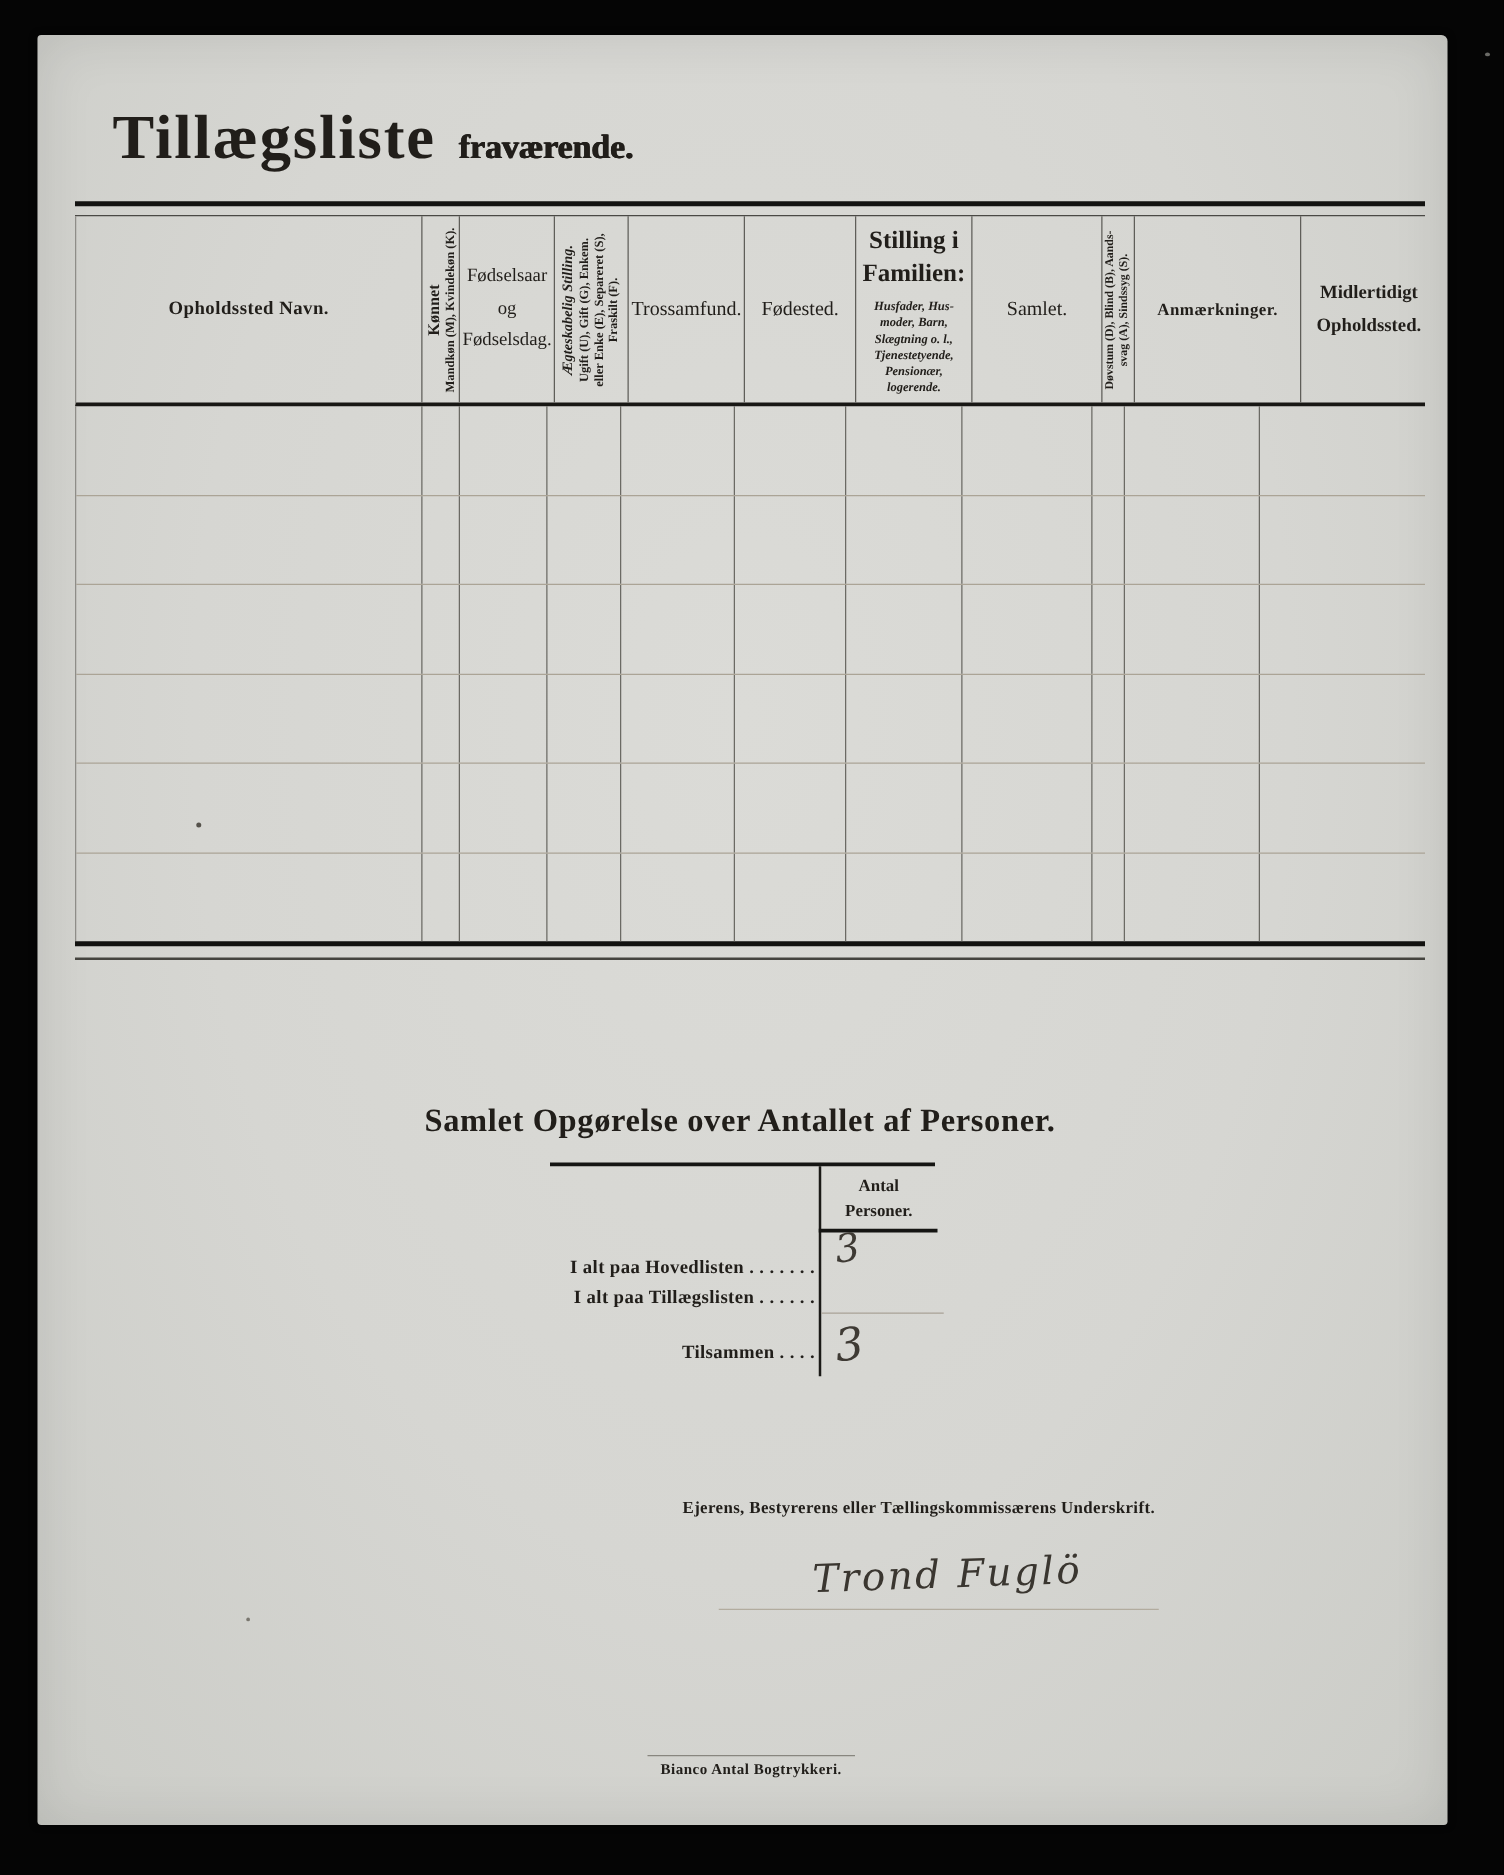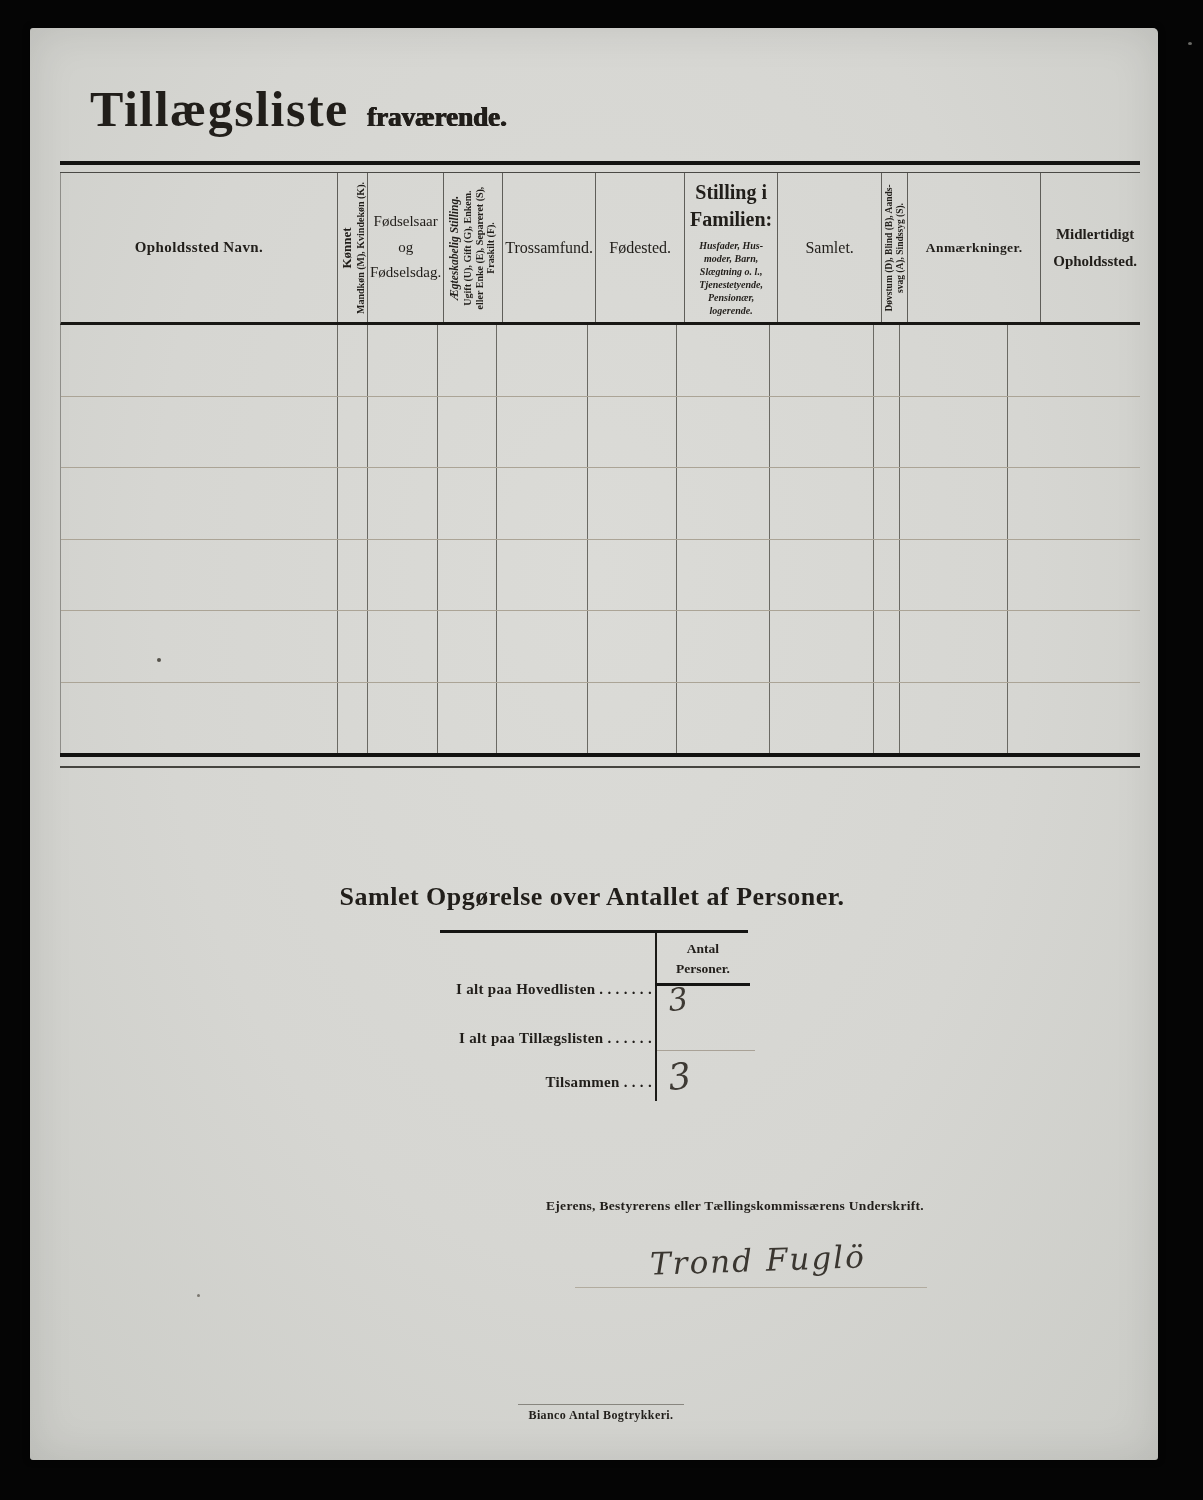--- a/index.html
+++ b/index.html
@@ -56,21 +56,21 @@
     font-size:26px; font-weight:bold; letter-spacing:0.5px; }
   .sum{ position:absolute; left:410px; top:902px; width:308px; height:172px;
     border-top:3px solid #151513; }
   .sum-vline{ position:absolute; left:215px; top:0; width:2px; height:168px; background:#1b1a17; }
   .sum-colhead{ position:absolute; left:218px; top:6px; width:90px; text-align:center;
     font-size:13.5px; font-weight:bold; line-height:1.45; white-space:pre-line; }
   .sum-colrule{ position:absolute; left:215px; top:50px; width:95px; border-top:3px solid #151513; }
   .sum-faint{ position:absolute; left:217px; top:117px; width:98px; border-top:1px solid #a9a297; }
   .sum-label{ position:absolute; left:0; width:212px; text-align:right;
     font-weight:bold; font-size:15px; letter-spacing:0.3px; }
-  .lbl-hoved{ top:48px; } .lbl-tillaeg{ top:97px; } .lbl-tilsammen{ top:141px; }
+  .lbl-hoved{ top:73px; } .lbl-tillaeg{ top:97px; } .lbl-tilsammen{ top:141px; }
   .sum-val{ position:absolute; left:228px; width:70px; font-family:"DejaVu Serif",serif;
     font-style:italic; color:#3e3a34; transform:rotate(-7deg); }
   .val-hoved{ top:45px; font-size:31px; }
   .val-tillaeg{ top:92px; font-size:26px; }
   .val-tilsammen{ top:120px; font-size:36px; }
   
   .sig-caption{ position:absolute; left:390px; top:1170px; width:630px; text-align:center;
     font-size:13.5px; font-weight:bold; letter-spacing:0.3px; }
   .sig-line{ position:absolute; left:545px; top:1259px; width:352px; border-top:1px solid #b2ac9f; }
   .sig-name{ position:absolute; left:620px; top:1214px; font-family:"DejaVu Serif",serif;

